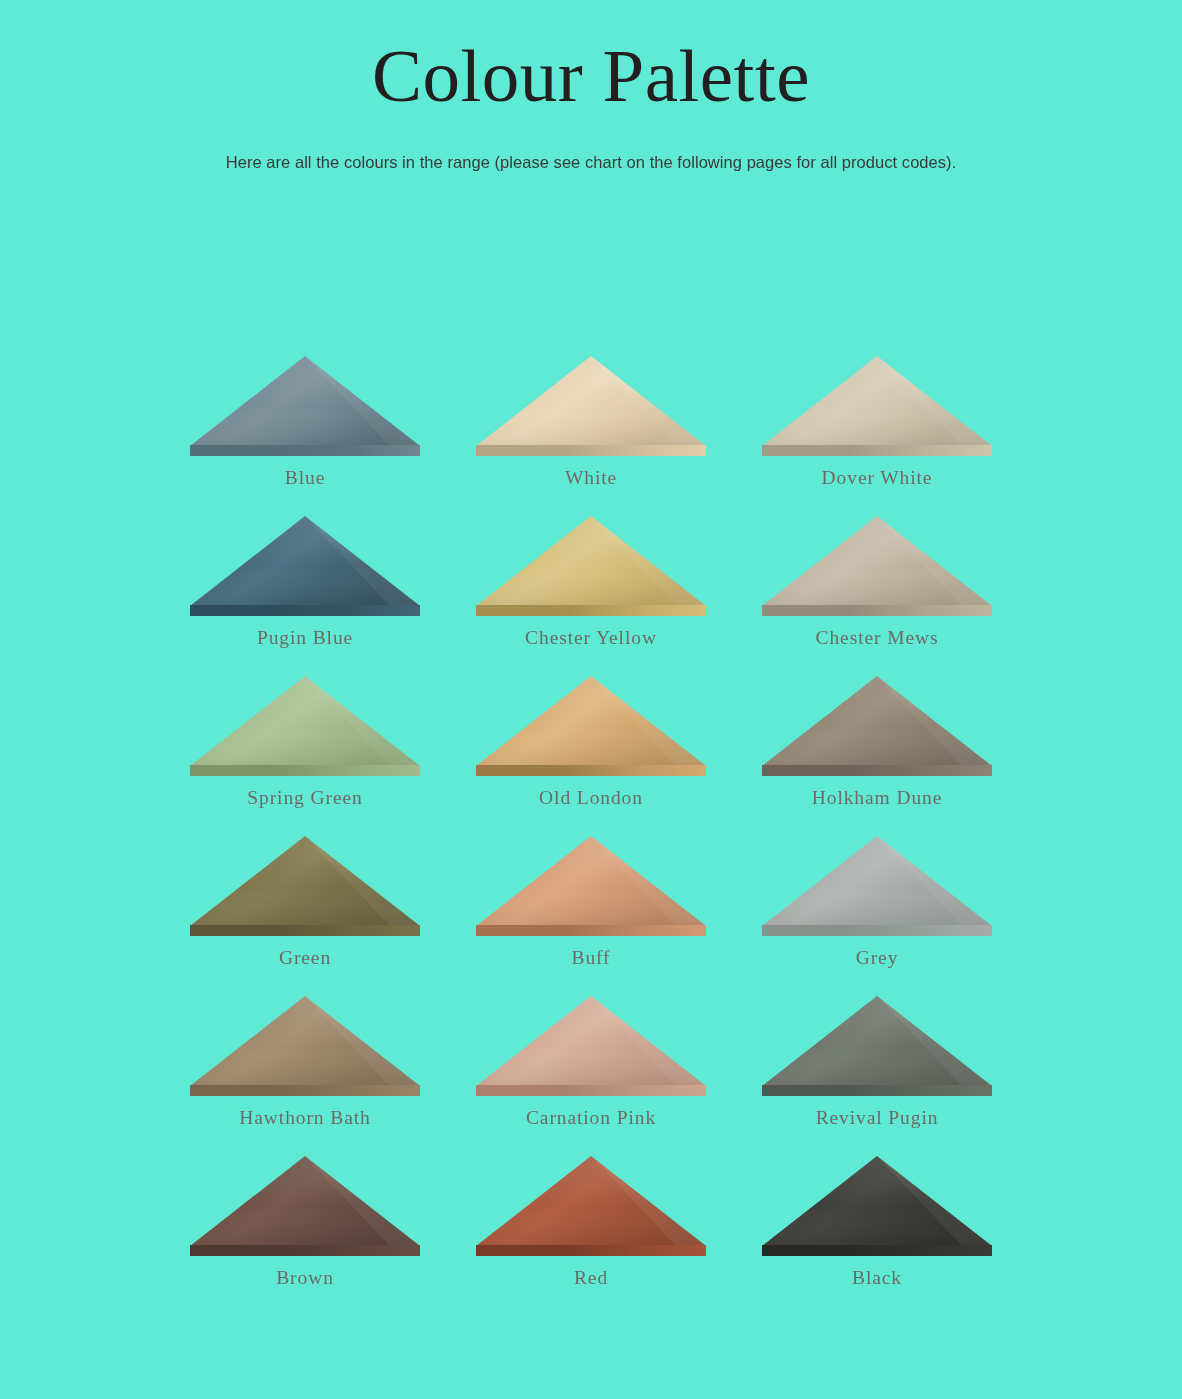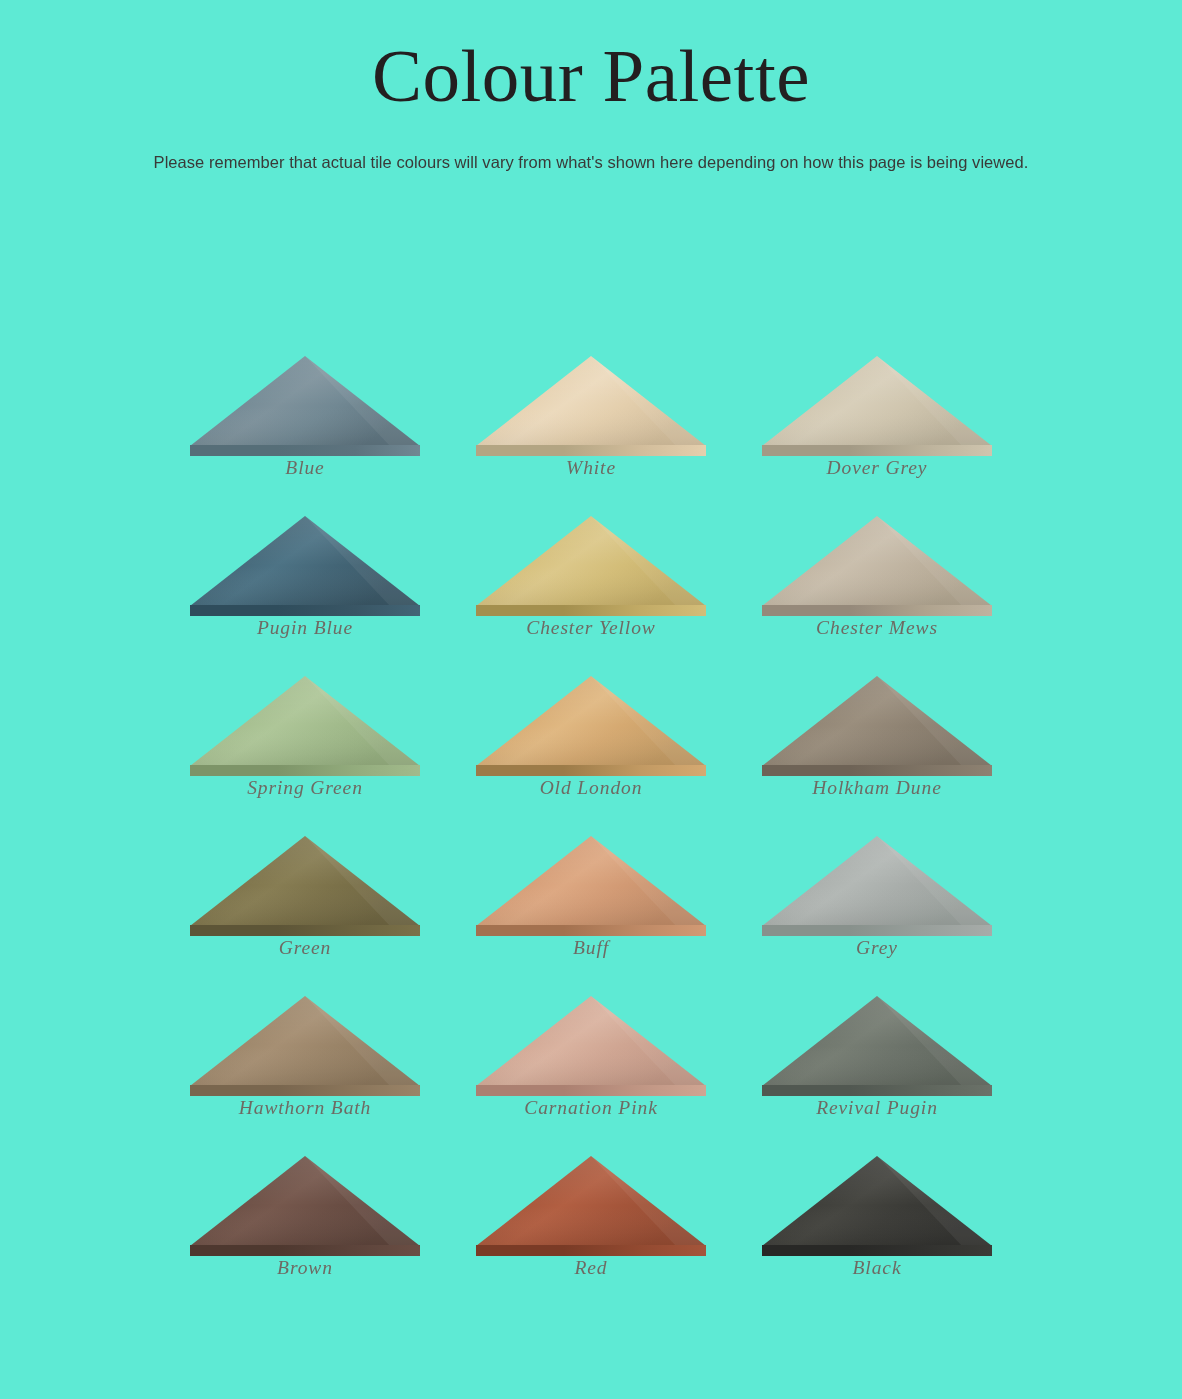--- a/index.html
+++ b/index.html
@@ -95,40 +95,39 @@
   }
   .tile-base {
     position: absolute;
     left: 0;
     bottom: 0;
     width: 230px;
     height: 11px;
   }
 
   .swatch-label {
-    margin-top: 1px;
+    margin-top: 11px;
     font-family: "Liberation Serif", "DejaVu Serif", serif;
     font-size: 19.5px;
     font-weight: 400;
     letter-spacing: 0.9px;
     color: #6e6a63;
     white-space: nowrap;
     text-align: center;
-    font-style: italic;
   }
 </style>
 </head>
 <body>
 
 <div class="page">
 
   <div class="header">
     <h1 class="page-title">Colour Palette</h1>
     <div class="subtitle">
-      <span class="subtitle-line">Please remember that actual tile colours will vary from what's shown here depending on how this page is being viewed.</span>
+      <span class="subtitle-line">Here are all the colours in the range (please see chart on the following pages for all product codes).</span>
     </div>
   </div>
 
   <div class="swatch-grid" id="swatch-grid">
       <div class="swatch">
         <div class="tile">
           <svg class="tile-roof" viewBox="0 0 230 90" preserveAspectRatio="none">
             <defs>
               <linearGradient id="g0-face" x1="0" y1="0" x2="1" y2="0.55">
                 <stop offset="0%" stop-color="#5d737e"></stop>
@@ -192,21 +191,21 @@
                 <stop offset="55%" stop-color="rgba(255,255,255,0.00)"></stop>
                 <stop offset="100%" stop-color="rgba(0,0,0,0.06)"></stop>
               </linearGradient>
             </defs>
             <polygon points="115,0 230,90 0,90" fill="url(#g2-face)"></polygon>
             <polygon points="115,0 230,90 0,90" fill="url(#g2-sheen)"></polygon>
             <polygon points="115,0 230,90 200,90" fill="rgba(255,255,255,0.06)"></polygon>
           </svg>
           <div class="tile-base" style="background: linear-gradient(90deg, rgb(163, 154, 133) 0%, rgb(163, 154, 133) 38%, rgb(189, 179, 156) 72%, rgb(207, 197, 174) 100%);"></div>
         </div>
-        <div class="swatch-label">Dover Grey</div>
+        <div class="swatch-label">Dover White</div>
       </div>
       <div class="swatch">
         <div class="tile">
           <svg class="tile-roof" viewBox="0 0 230 90" preserveAspectRatio="none">
             <defs>
               <linearGradient id="g3-face" x1="0" y1="0" x2="1" y2="0.55">
                 <stop offset="0%" stop-color="#395665"></stop>
                 <stop offset="32%" stop-color="#436576"></stop>
                 <stop offset="52%" stop-color="#4d7385"></stop>
                 <stop offset="72%" stop-color="#436576"></stop>

